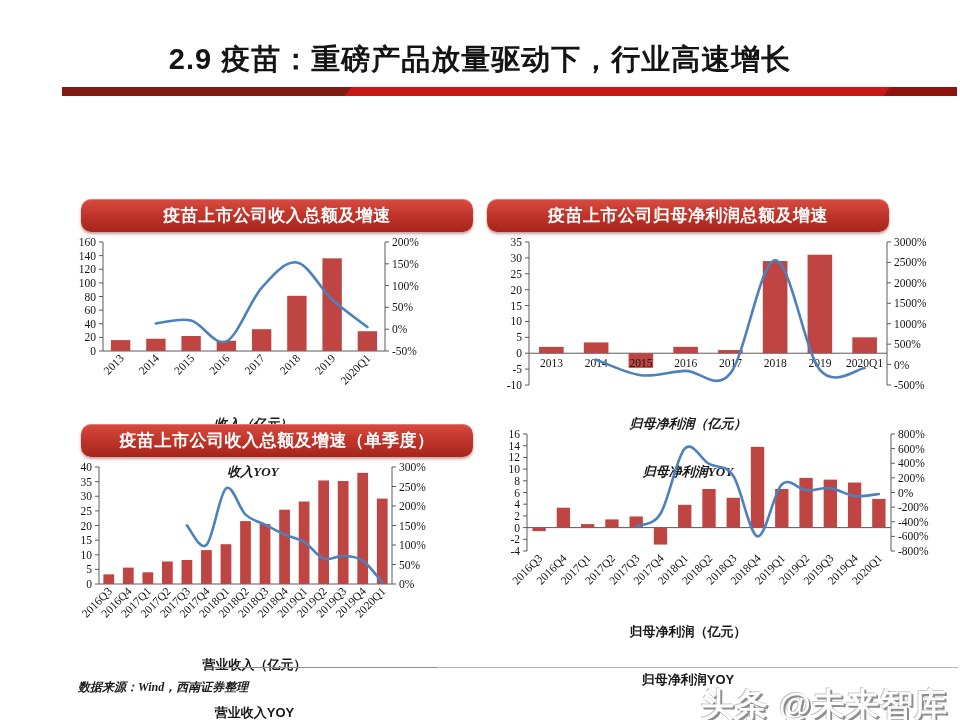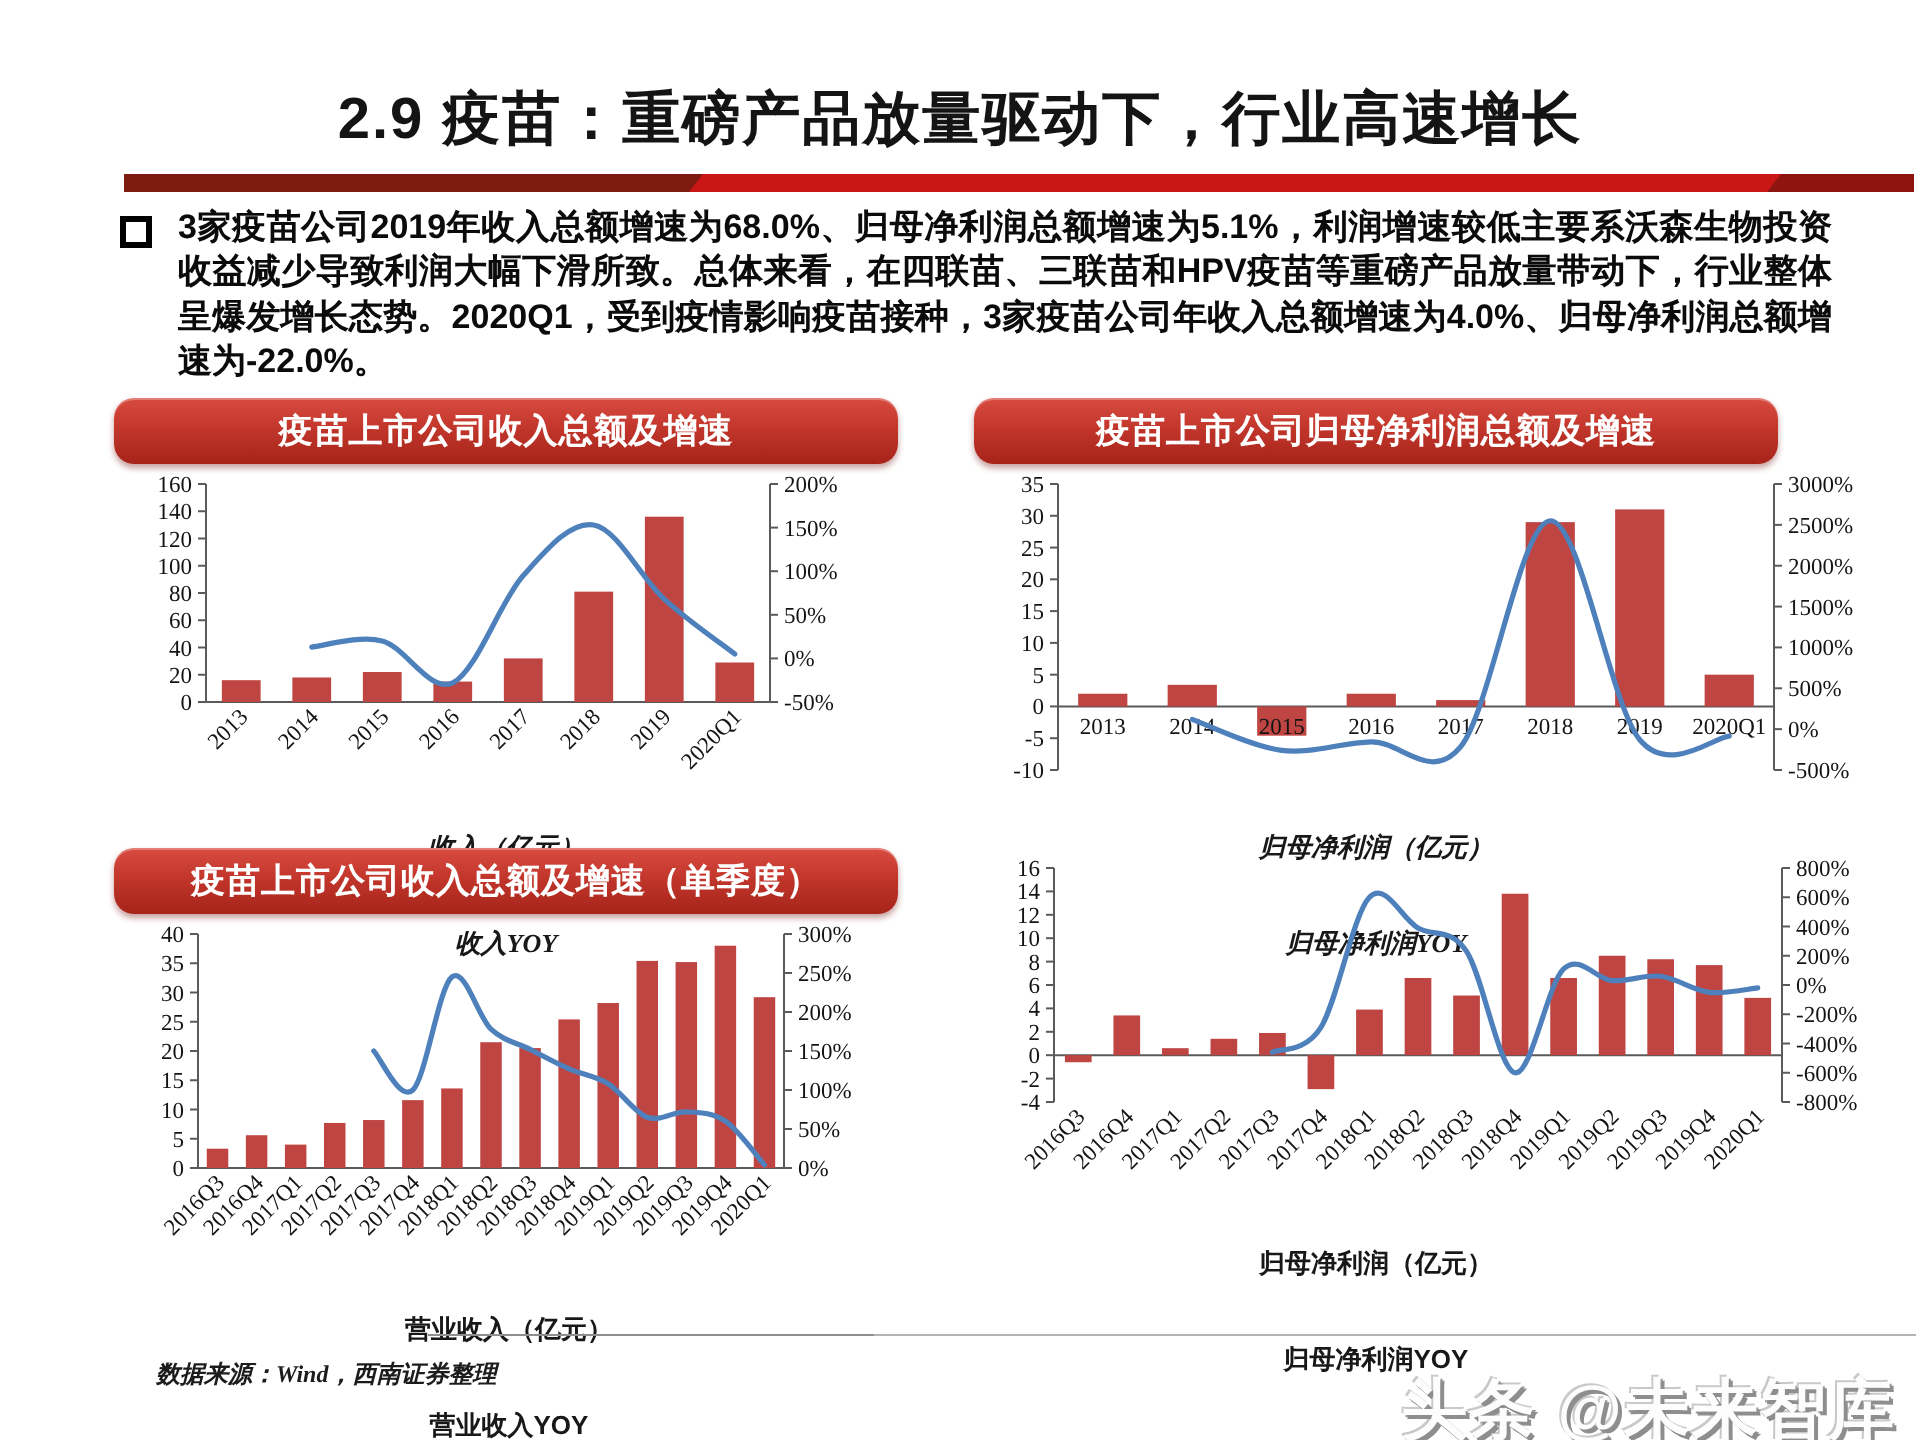--- a/index.html
+++ b/index.html
@@ -23,21 +23,21 @@
   
   .panel{position:absolute;}
   #p1{left:57px;top:199px;width:392px;}
   #p2{left:487px;top:199px;width:473px;}
   #p3{left:57px;top:424px;width:395px;}
   #p4{left:487px;top:424px;width:473px;}
   .banner{height:33px;border-radius:10px;display:flex;align-items:center;justify-content:center;
           color:#fff;font-weight:700;font-size:17px;letter-spacing:.5px;
           background:linear-gradient(180deg,#d84b40 0%,#c2362b 45%,#a6241b 100%);
           box-shadow:0 2px 3px rgba(110,15,10,.4), inset 0 1px 0 rgba(255,255,255,.28);}
-  #p1 .banner,#p3 .banner{width:392px;}
+  #p1 .banner,#p3 .banner{width:392px;margin-left:24px;}
   #p2 .banner,#p4 .banner{width:402px;}
   .chart-svg{display:block;margin-top:3px;}
   .ctick{font-family:"Liberation Serif",serif;font-size:11.5px;fill:#141414;}
 
   .legend{display:flex;justify-content:center;align-items:center;gap:9px;margin-top:0;
           font-size:13px;color:#181818;flex-direction:column;}
   #p2 .legend,#p4 .legend{width:402px;}
   .legend .spacer{width:22px;}
   .sw-bar{width:34px;height:9px;}
   .sw-line{width:36px;height:3px;border-radius:2px;}
@@ -59,24 +59,20 @@
 
 <div class="slide">
 
   <div class="page-title">2.9 疫苗：重磅产品放量驱动下，行业高速增长</div>
 
   <div class="divider">
     <div class="dk-left"></div>
     <div class="dk-right"></div>
   </div>
 
-  <div class="bullet">
-    <div class="sq"></div>
-    <div class="txt">3家疫苗公司2019年收入总额增速为68.0%、归母净利润总额增速为5.1%，利润增速较低主要系沃森生物投资收益减少导致利润大幅下滑所致。总体来看，在四联苗、三联苗和HPV疫苗等重磅产品放量带动下，行业整体呈爆发增长态势。2020Q1，受到疫情影响疫苗接种，3家疫苗公司年收入总额增速为4.0%、归母净利润总额增速为-22.0%。</div>
-  </div>
 
   <div class="panel" id="p1">
     <div class="banner">疫苗上市公司收入总额及增速</div>
     <svg class="chart-svg" width="392" height="162">
         <line x1="46" y1="7" x2="46" y2="116" stroke="#5a5a5a" stroke-width="1"></line>
         <line x1="328" y1="7" x2="328" y2="116" stroke="#5a5a5a" stroke-width="1"></line>
         <line x1="46" y1="116" x2="328" y2="116" stroke="#5a5a5a" stroke-width="1"></line>
         <line x1="42" y1="116" x2="46" y2="116" stroke="#5a5a5a"></line>
         <text x="39" y="120" text-anchor="end" class="ctick">0</text>
         <line x1="42" y1="102.375" x2="46" y2="102.375" stroke="#5a5a5a"></line>

